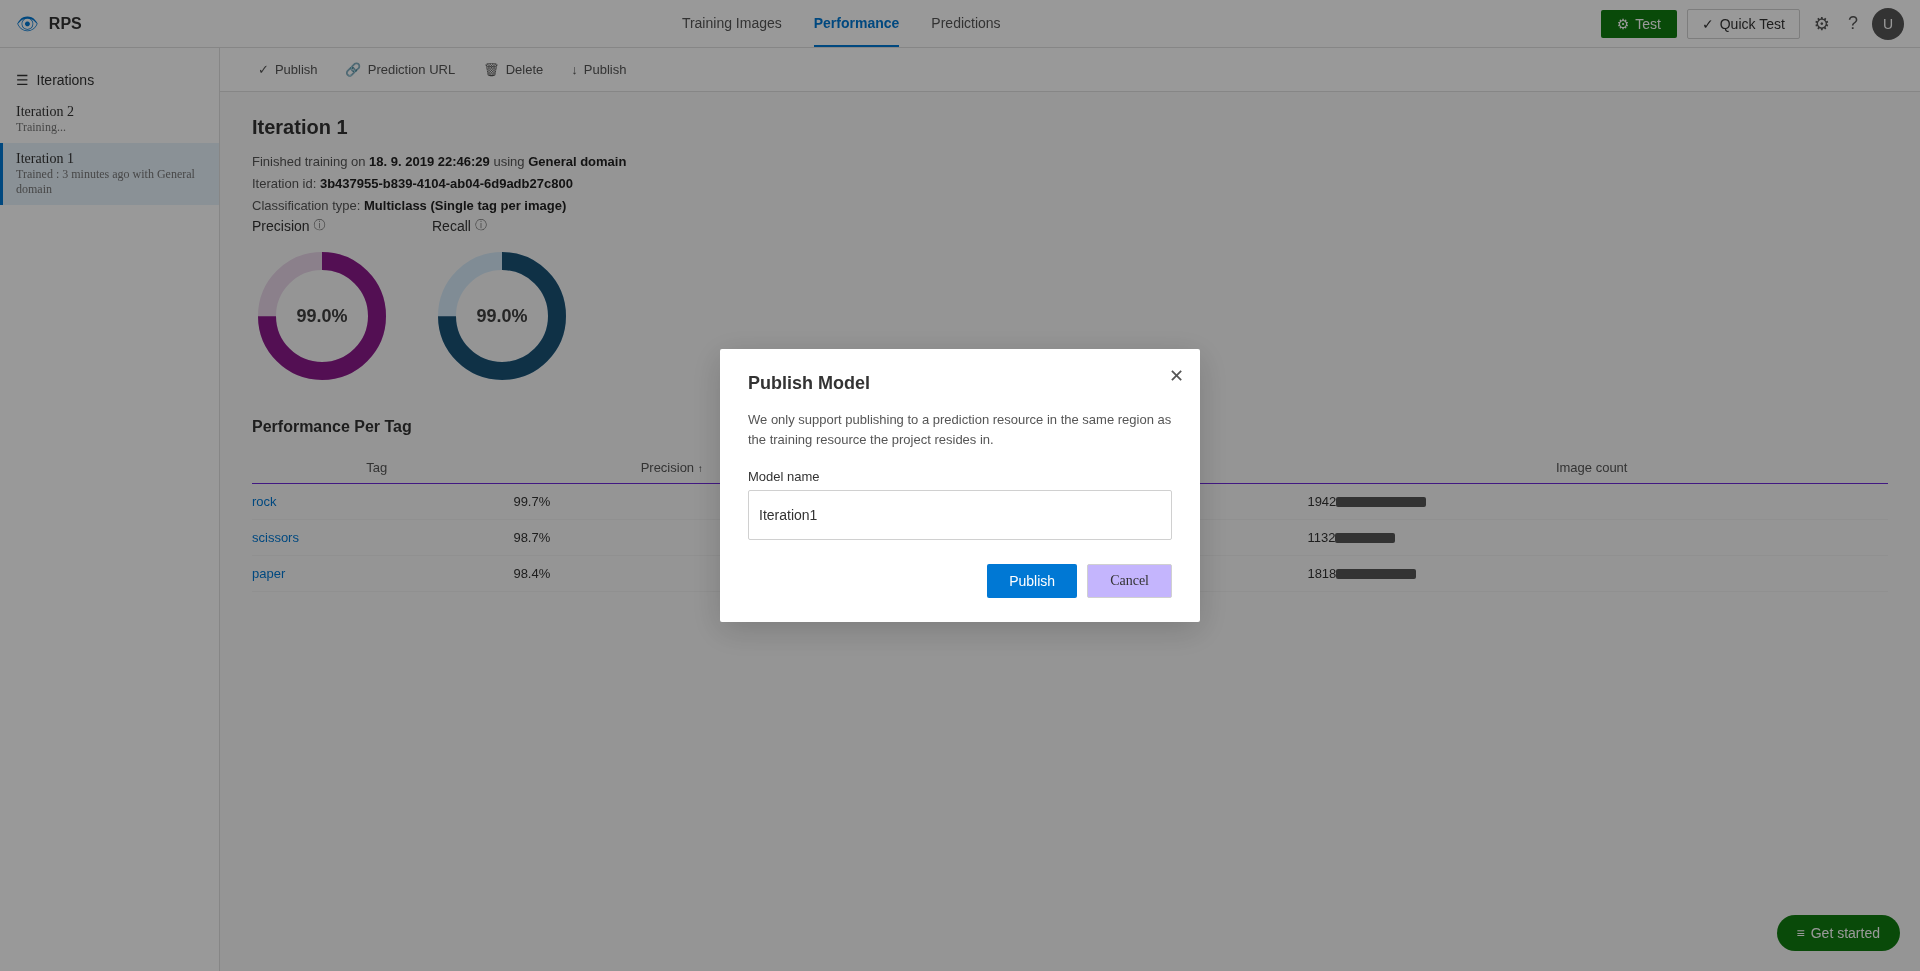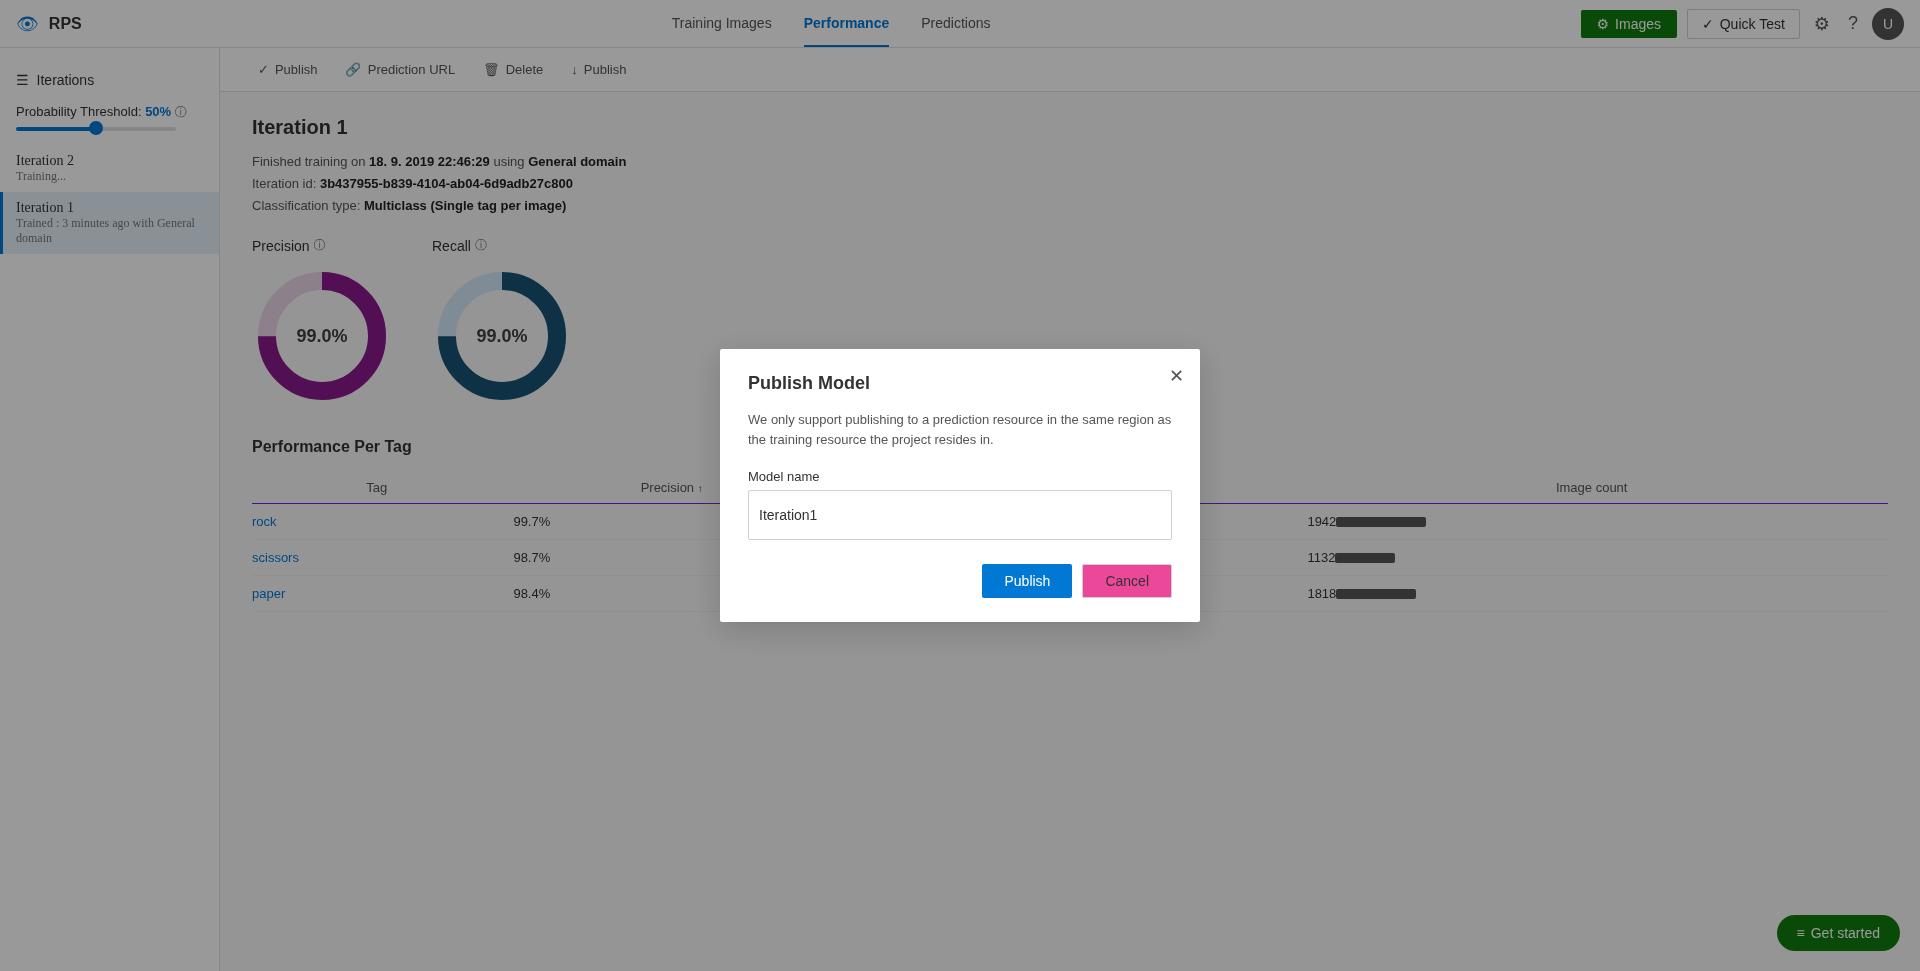--- a/index.html
+++ b/index.html
@@ -57,21 +57,21 @@
     }
     .toolbar-btn {
       display: flex; align-items: center; gap: 6px;
       padding: 0 14px; height: 100%; font-size: 13px; color: #555;
       cursor: pointer; border: none; background: none; border-right: none;
     }
 
     
     .content { padding: 24px 32px; }
     .iteration-title { font-size: 20px; font-weight: 600; margin-bottom: 12px; }
-    .iteration-meta { font-size: 13px; color: #555; line-height: 1.7; margin-bottom: 20px; }
+    .iteration-meta { font-size: 13px; color: #555; line-height: 1.7; }
     .iteration-meta b { color: #222; }
 
     
     .charts-row { display: flex; gap: 40px; margin-bottom: 32px; }
     .chart-container { text-align: center; }
     .chart-label { font-size: 14px; font-weight: 500; margin-bottom: 12px; display: flex; align-items: center; gap: 4px; }
 
     
     .donut-wrap { position: relative; width: 140px; height: 140px; }
     .donut-value { position: absolute; top: 50%; left: 50%; transform: translate(-50%, -50%); font-size: 18px; font-weight: 700; color: #404040; }
@@ -119,22 +119,22 @@
     .select-arrow {
       position: absolute; right: 10px; top: 50%; transform: translateY(-50%);
       pointer-events: none; color: #555; font-size: 12px;
     }
     .modal-actions { display: flex; justify-content: flex-end; gap: 10px; margin-top: 24px; }
     .btn-publish {
       background: #0078d4; color: #fff; border: none; border-radius: 2px;
       padding: 8px 22px; font-size: 14px; cursor: pointer; font-weight: 500;
     }
     .btn-cancel {
-      background: #ec4899; color: #333; border: 1px solid #d0d0d0; border-radius: 2px;
-      padding: 8px 22px; font-size: 14px; cursor: pointer;
+      background: #c4b5fd; color: #333; border: 1px solid #d0d0d0; border-radius: 2px;
+      padding: 8px 22px; font-size: 14px; cursor: pointer; font-family: Liberation Serif, serif;
     }
 
     
     .get-started-btn {
       position: fixed; bottom: 20px; right: 20px;
       background: #107c10; color: #fff; border: none; border-radius: 20px;
       padding: 10px 20px; font-size: 14px; cursor: pointer; font-weight: 500;
       display: flex; align-items: center; gap: 6px;
     }
 
@@ -150,47 +150,38 @@
     <span class="app-name">RPS</span>
   </div>
   <div class="header-nav">
     <span class="nav-item">Training Images</span>
     <span class="nav-item active">Performance</span>
     <span class="nav-item">Predictions</span>
   </div>
   <div class="header-right">
     <button class="btn-train">
       <span>⚙</span>
-      <span>Images</span>
+      <span>Test</span>
     </button>
     <button class="btn-quick-test">
       <span>✓</span>
       <span>Quick Test</span>
     </button>
     <button class="icon-btn">⚙</button>
     <button class="icon-btn">?</button>
     <div class="avatar">U</div>
   </div>
 </div>
 
 <div class="layout">
 
   <div class="sidebar">
     <div class="sidebar-item">
       <span>☰</span>
       <span>Iterations</span>
-    </div>
-    <div class="prob-threshold">
-      <span>Probability Threshold:</span>
-      <span style="color:#0078d4; font-weight:600;">50%</span>
-      <span class="info-icon"> ⓘ</span>
-      <div class="slider-track">
-        <div class="slider-fill"></div>
-        <div class="slider-thumb"></div>
-      </div>
     </div>
 
     <div class="iteration-item">
       <div class="iteration-name">Iteration 2</div>
       <div class="iteration-sub">Training...</div>
     </div>
 
     <div class="iteration-item active" style="background:#e6f2fb; border-left:3px solid #0078d4; padding-left:13px;">
       <div class="iteration-name">Iteration 1</div>
       <div class="iteration-sub">Trained : 3 minutes ago with General domain</div>

